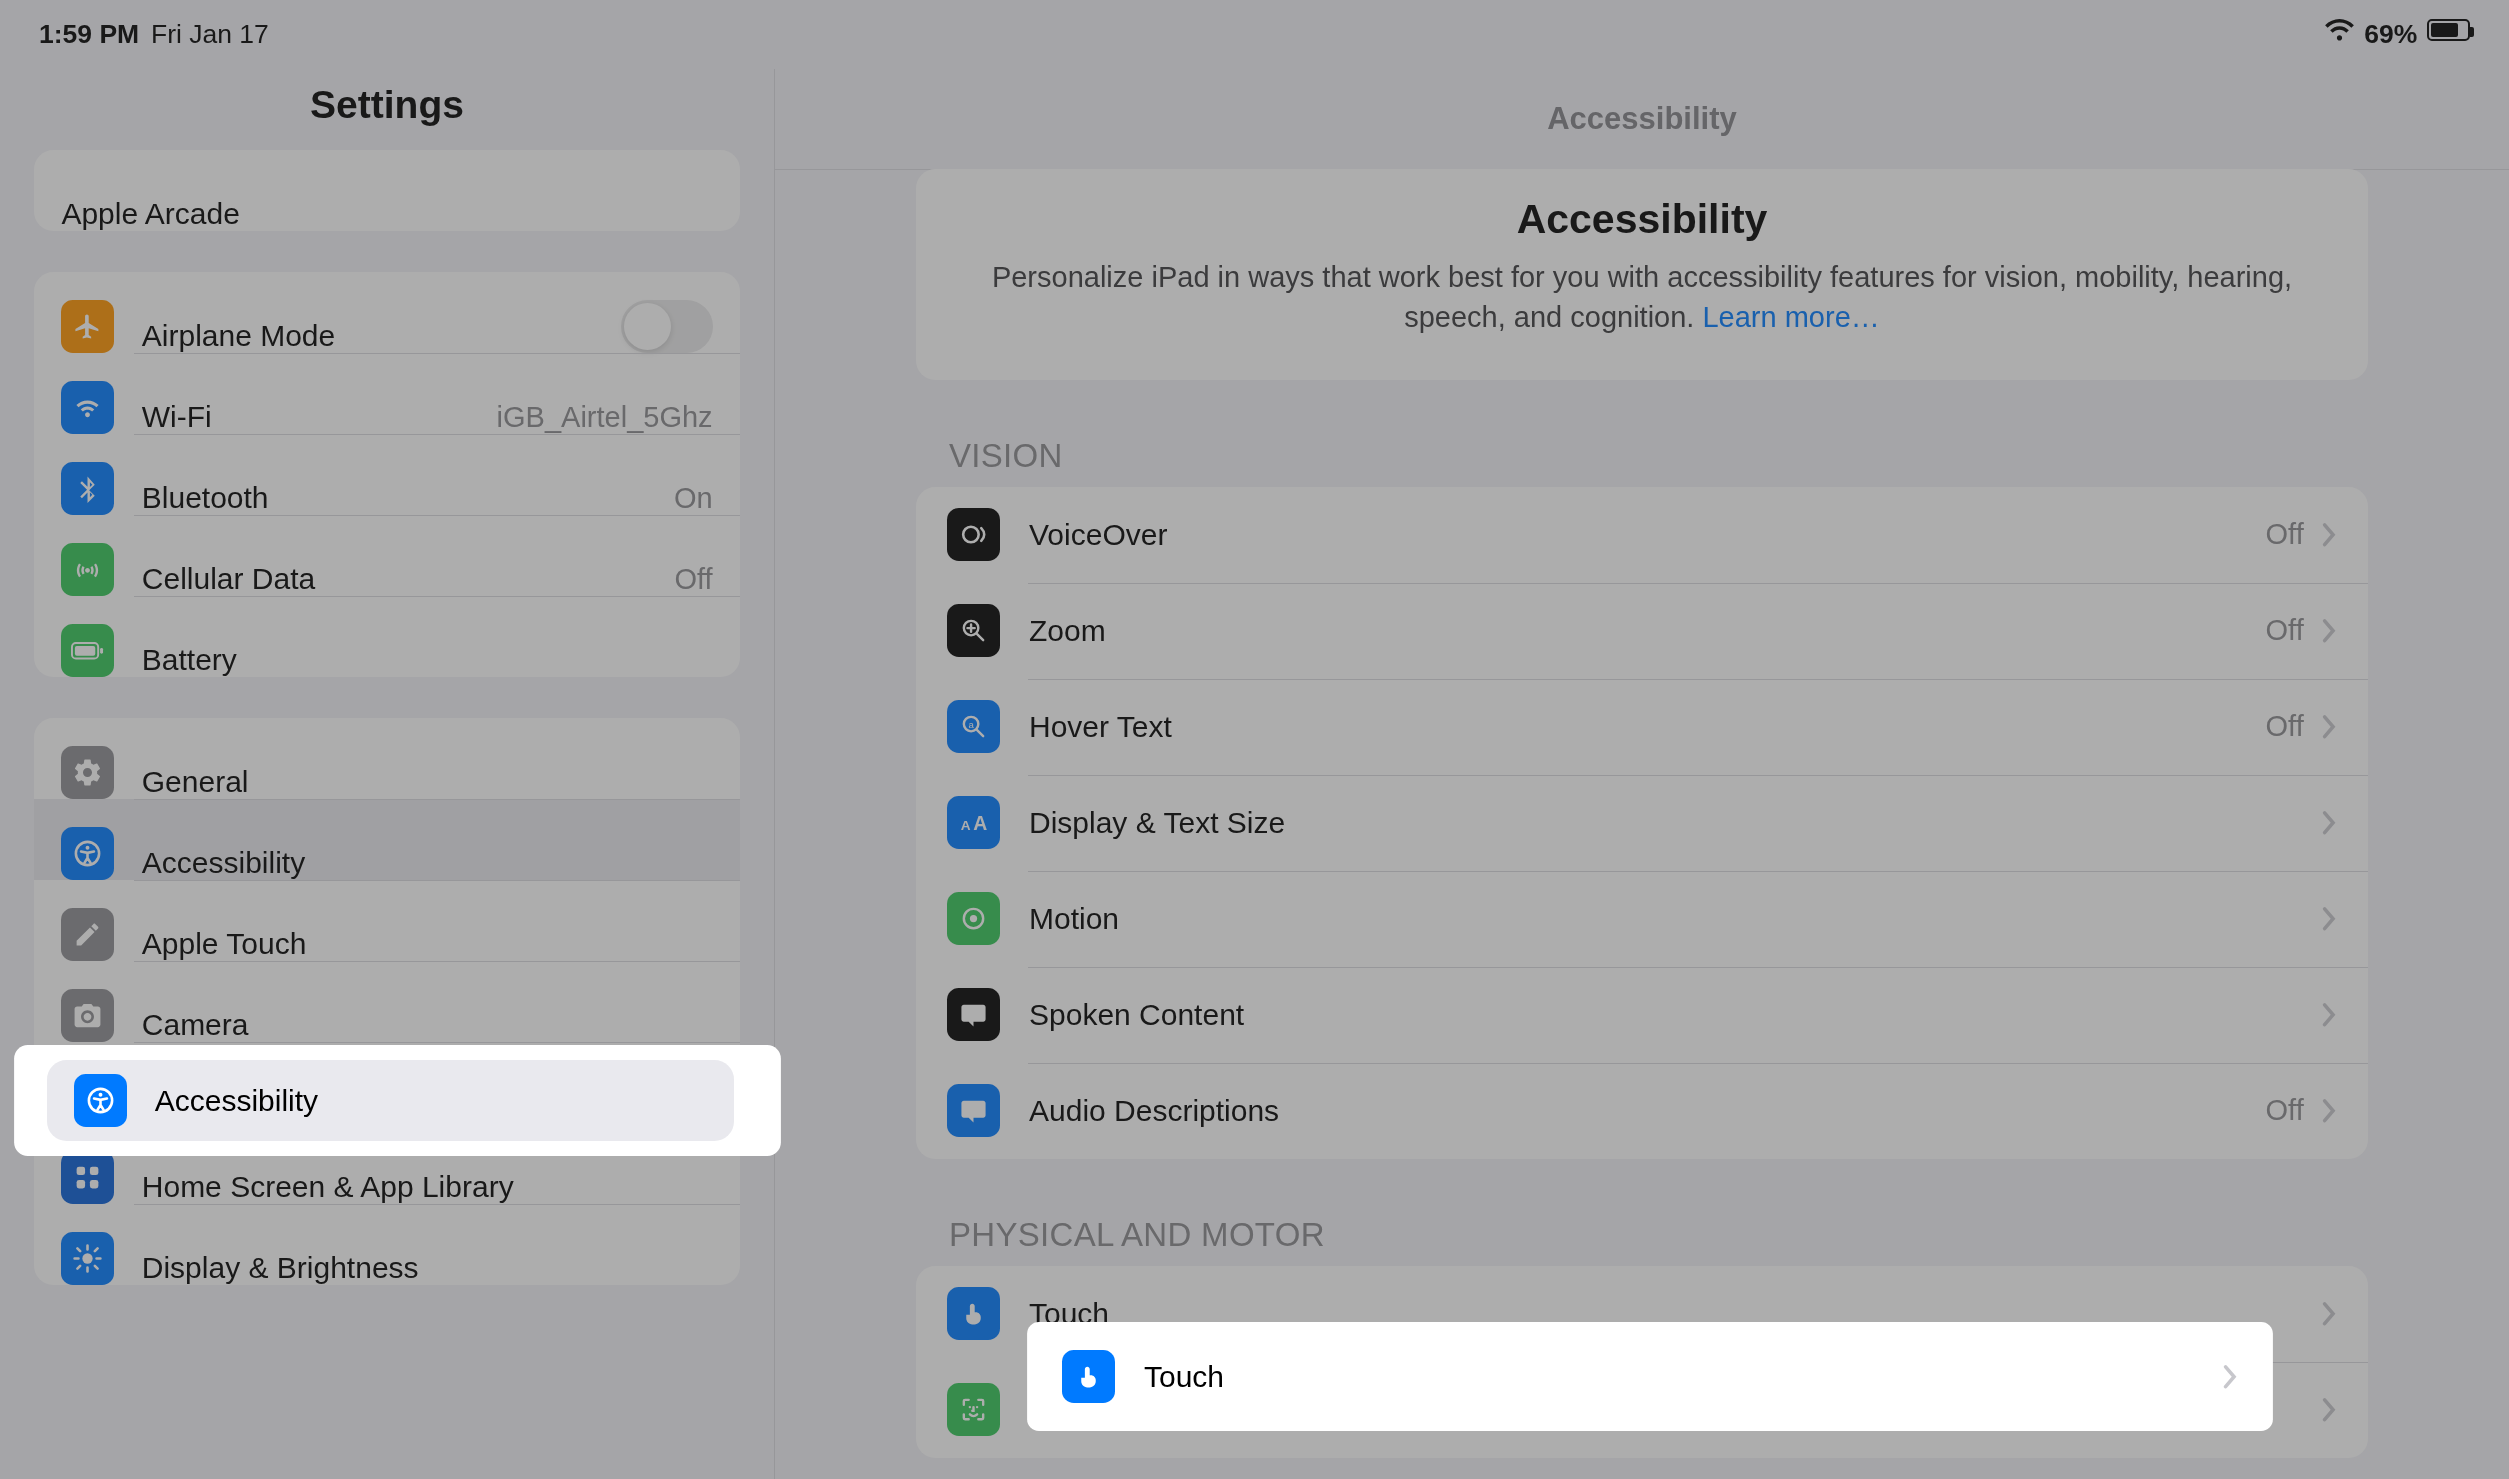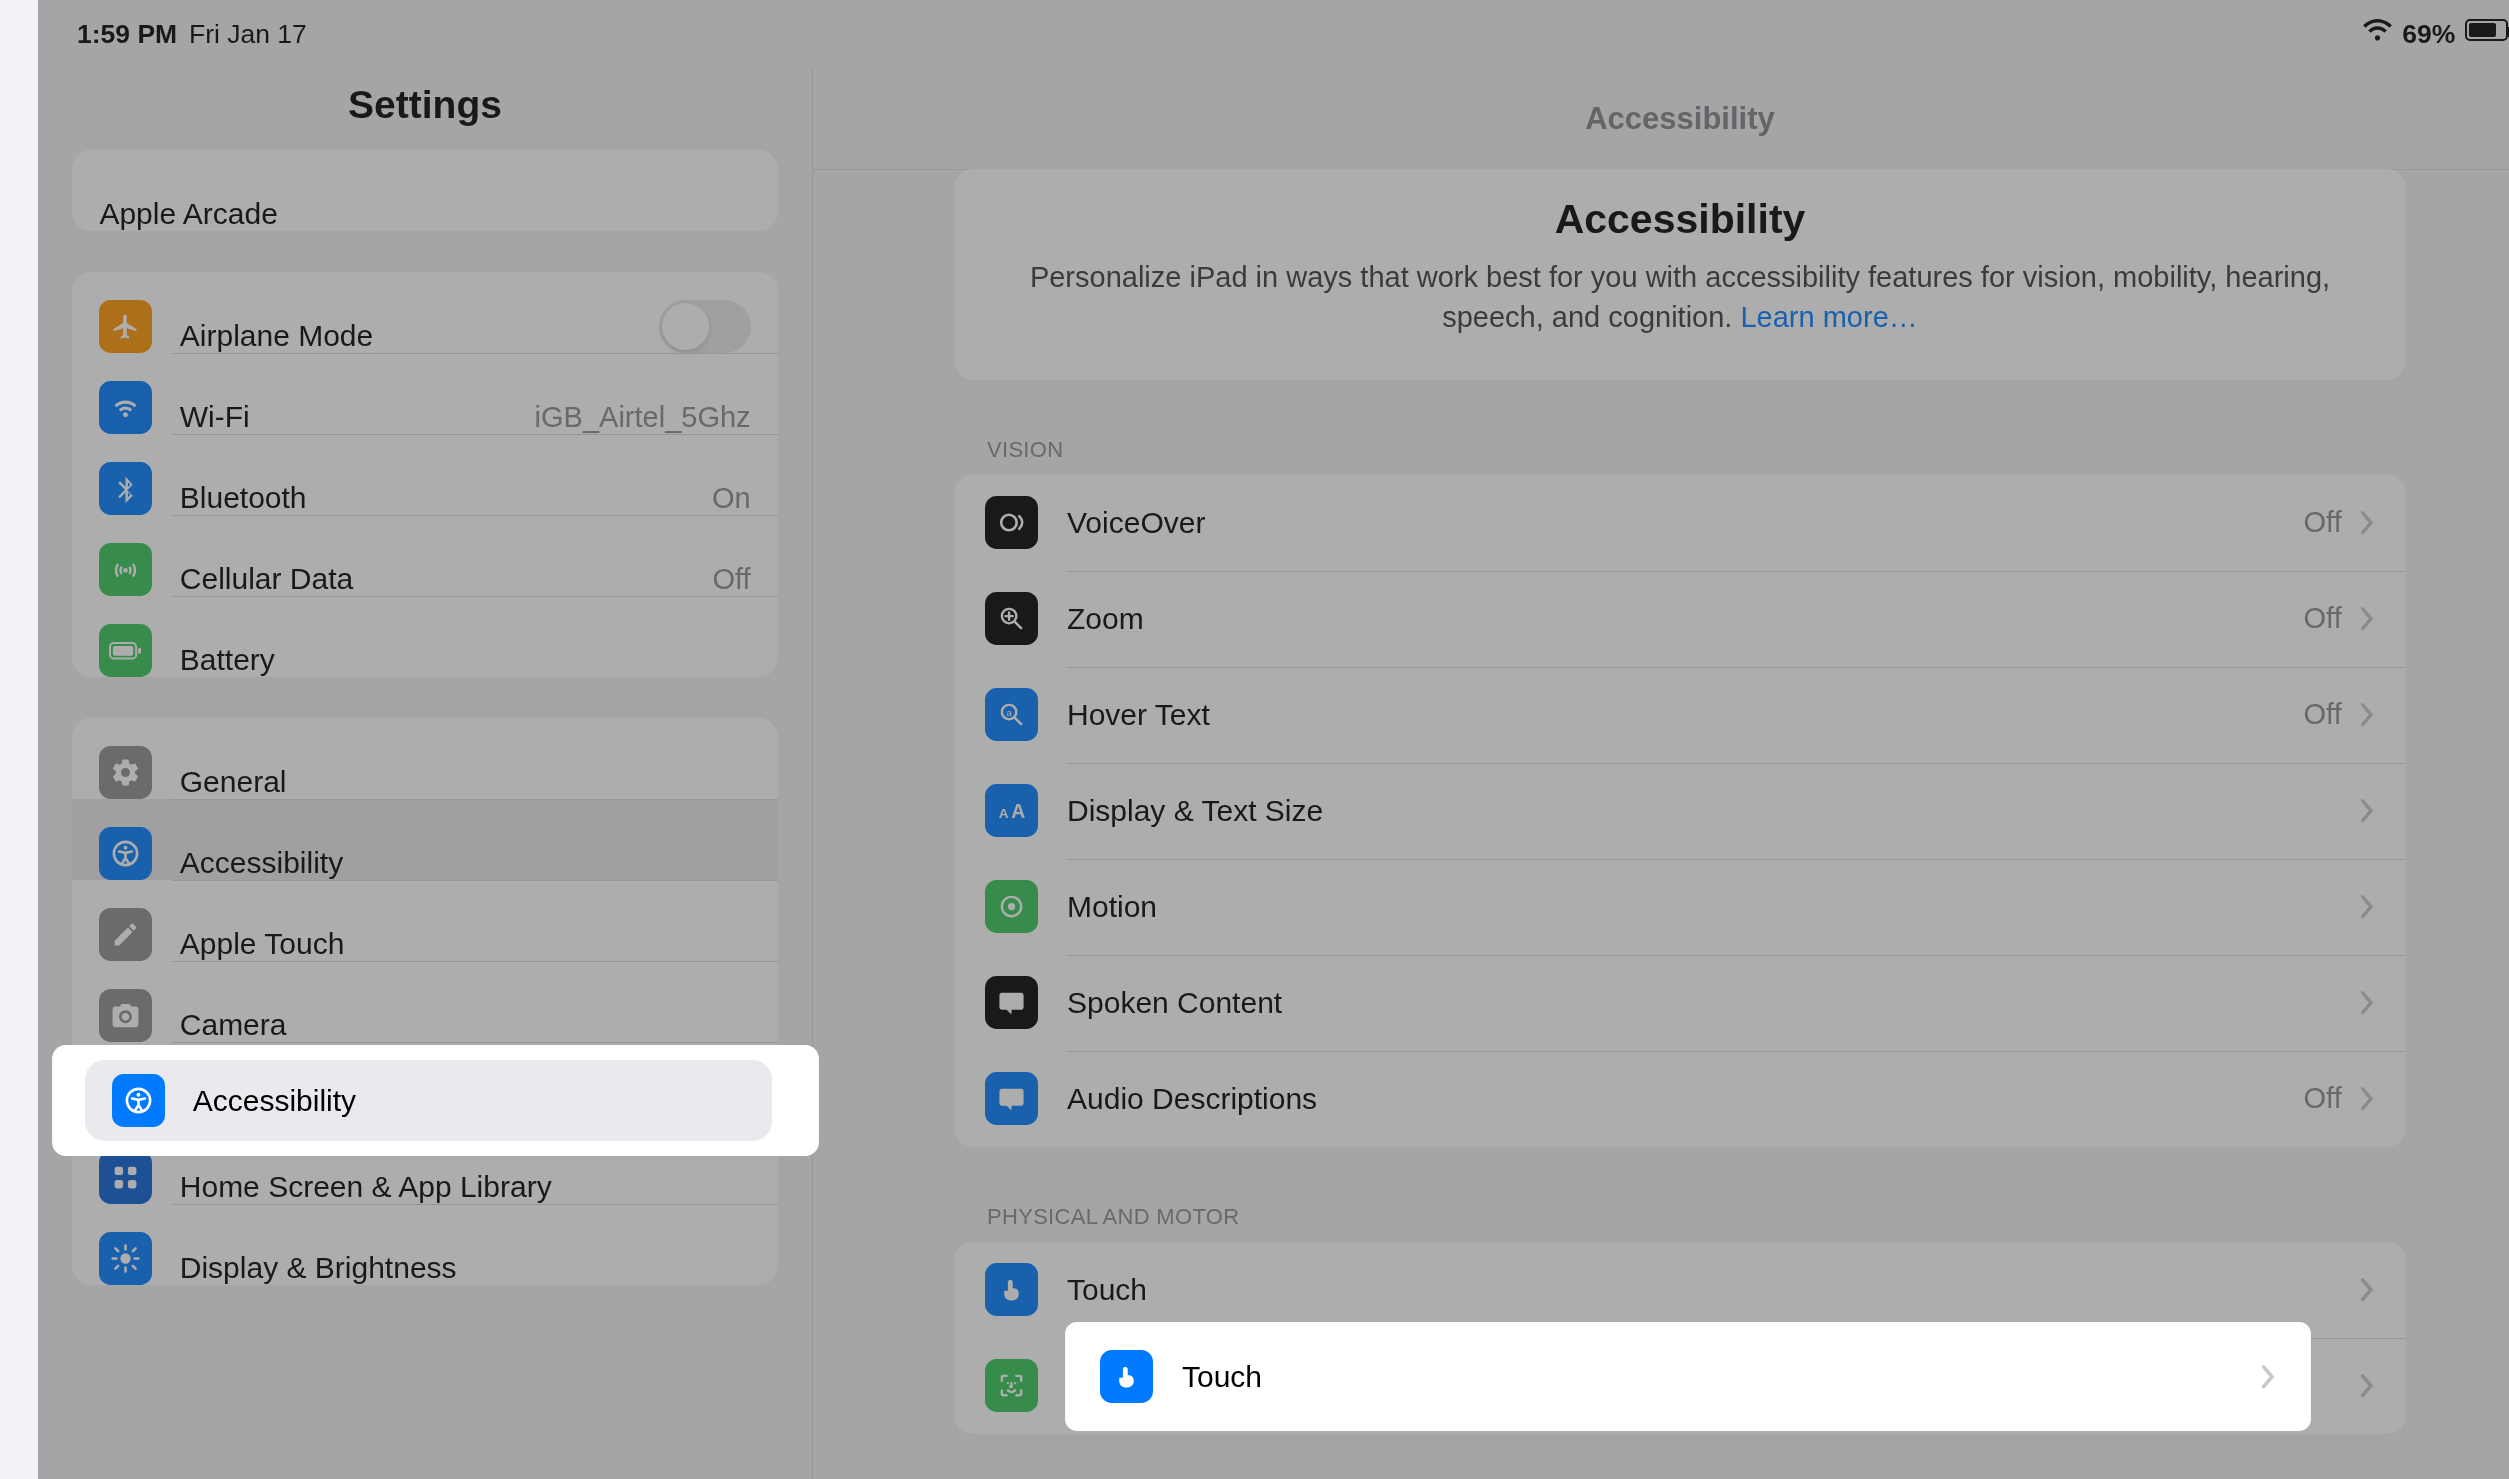--- a/index.html
+++ b/index.html
@@ -35,21 +35,21 @@
 
 
 .detail { flex: 1; border-left: 1px solid #d9d9de; overflow: hidden; }
 .detail-header { height: 101px; display: flex; align-items: center; justify-content: center; border-bottom: 1px solid #d9d9de; font-size: 31px; font-weight: 600; color: #838388; }
 .detail-body { padding: 0 141px; }
 .hero { background: #fff; border-radius: 19.6px; padding: 27.4px 43px 43px; text-align: center; margin-top: -1px; }
 .hero h1 { font-size: 41px; font-weight: 700; margin-bottom: 13.7px; }
 .hero p { font-size: 29px; color: #3c3c3e; line-height: 1.38; }
 .hero a { color: #007aff; text-decoration: none; }
 
-.section-title { font-size: 22px; color: #8a8a8e; letter-spacing: 0.3px; margin: 57px 0 11.8px 33px; text-transform: uppercase; }
+.section-title { font-size: 33px; color: #8a8a8e; letter-spacing: 0.3px; margin: 57px 0 11.8px 33px; text-transform: uppercase; }
 .drow { display: flex; align-items: center; height: 96px; padding: 0 31px; position: relative; }
 .drow + .drow::before { content: ""; position: absolute; left: 112px; right: 0; top: 0; height: 1px; background: #d9d9de; }
 .drow .icon { width: 53px; height: 53px; border-radius: 11.8px; margin-right: 29px; flex: 0 0 53px; display: flex; align-items: center; justify-content: center; color: #fff; }
 .drow .label { font-size: 30px; color: #000; }
 .drow .value { margin-left: auto; font-size: 29px; color: #8a8a8e; }
 .drow .chev { margin-left: 17.6px; color: #c7c7cc; }
 
 
 .bg-orange{background:#ff9500}.bg-blue{background:#007aff}.bg-green{background:#34c759}.bg-gray{background:#8e8e93}
 .bg-black{background:#000}.bg-darkblue{background:#0a5fd8}
@@ -62,21 +62,21 @@
 .hl-sidebar { left: 19.6px; top: 1051px; width: 755px; height: 99px; border-radius: 7.8px; display: flex; align-items: center; padding: 0 27.4px 0 41px; box-shadow: 0 0 0 5.9px #fff; }
 .hl-sidebar .inner { background:#e9e9ee; border-radius:19.6px; width:100%; height:81px; display:flex; align-items:center; padding:0 27.4px; margin-left:-13.7px; margin-right:-13.7px;}
 .hl-sidebar .icon { width:53px; height:53px; border-radius:11.8px; background:#007aff; display:flex; align-items:center; justify-content:center; color:#fff; margin-right:27.4px;}
 .hl-sidebar .label{ font-size:30px; }
 
 .hl-touch { left: 1031px; top: 1326px; width: 1238px; height: 101px; border-radius: 7.8px; display: flex; align-items: center; padding: 0 31px; box-shadow: 0 0 0 3.9px #fff; }
 .hl-touch .icon { width:53px; height:53px; border-radius:11.8px; background:#007aff; display:flex; align-items:center; justify-content:center; color:#fff; margin-right:29px; }
 .hl-touch .label{ font-size:30px; }
 .hl-touch .chev{ margin-left:auto; color:#c7c7cc; }
 
-.scale-wrap { width: 100%; height: 100%; overflow: hidden; padding-left: 38px; }
+.scale-wrap { width: 100%; height: 100%; overflow: hidden; }
 
 svg { display: block; }
 </style>
 </head>
 <body>
 
 <div class="scale-wrap">
 <div class="screen" id="screen" style="transform: scale(1);">
 
   <div class="statusbar">

